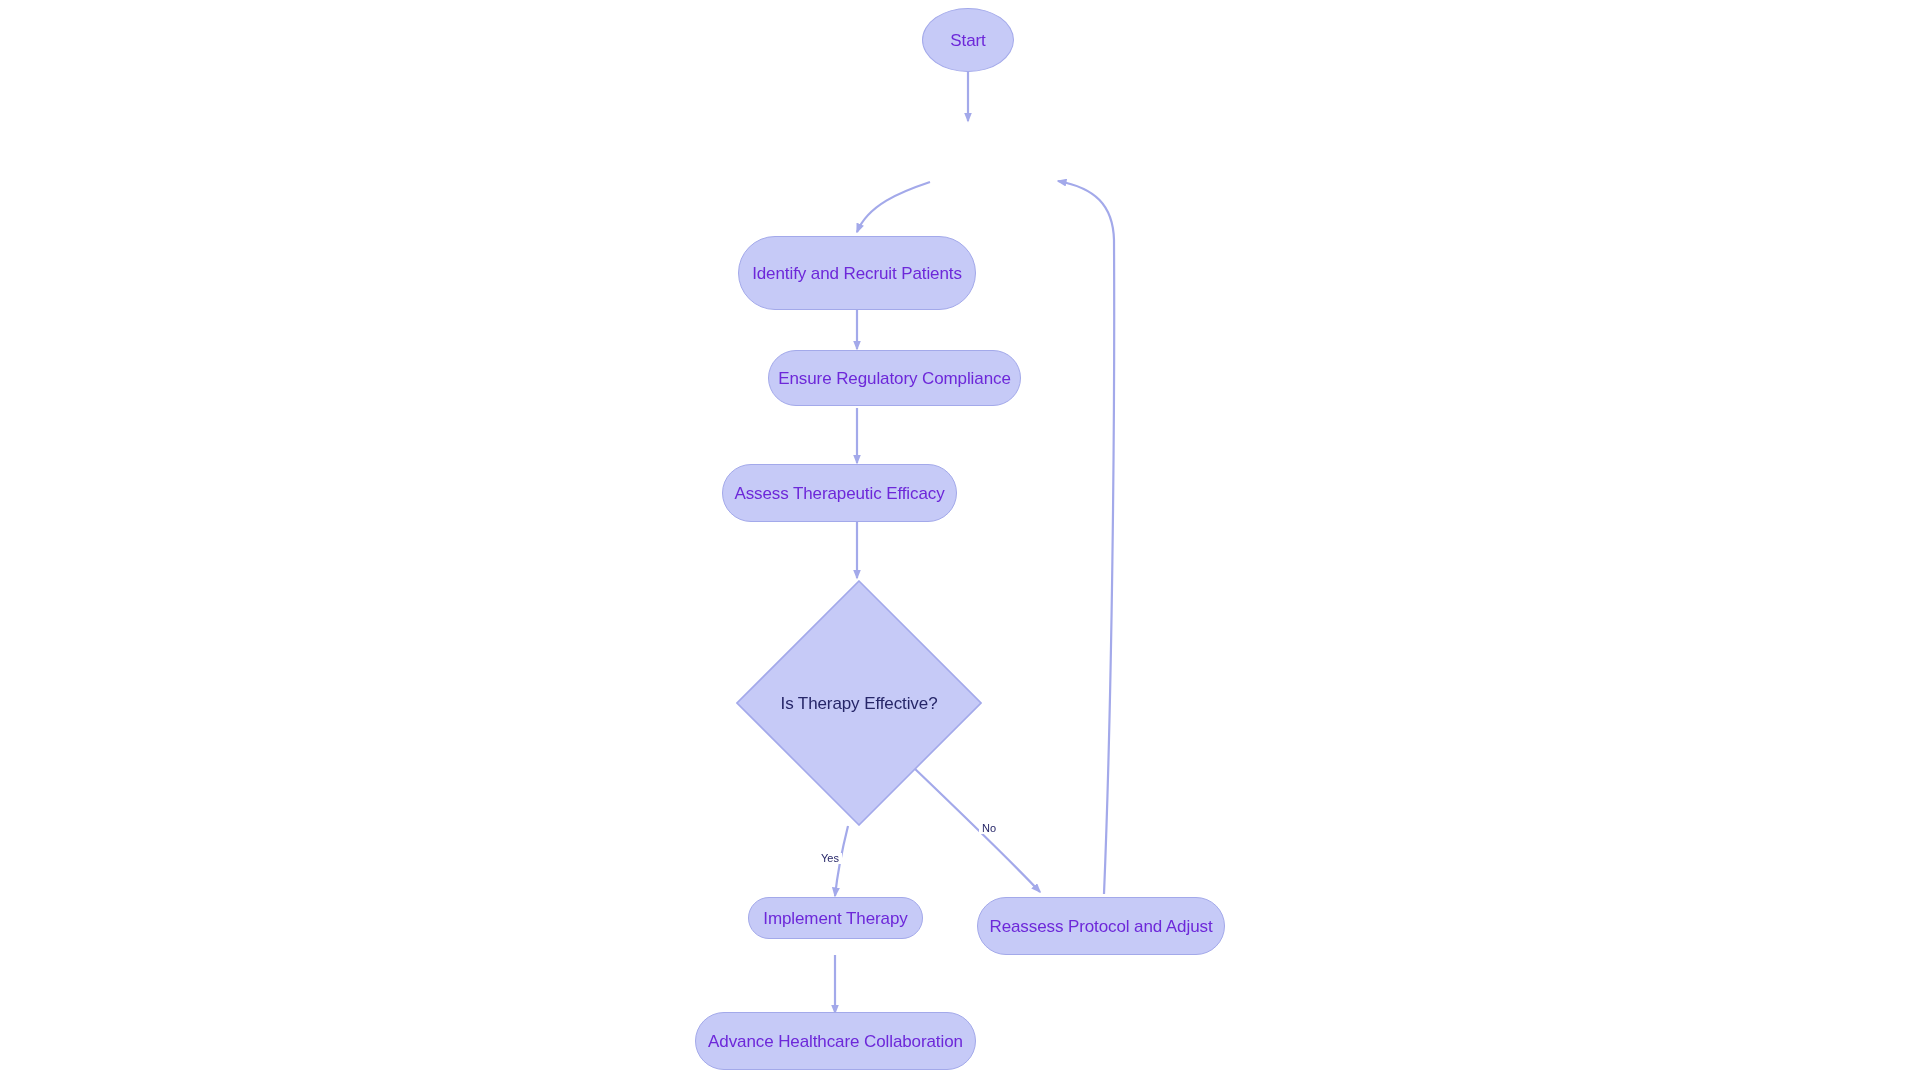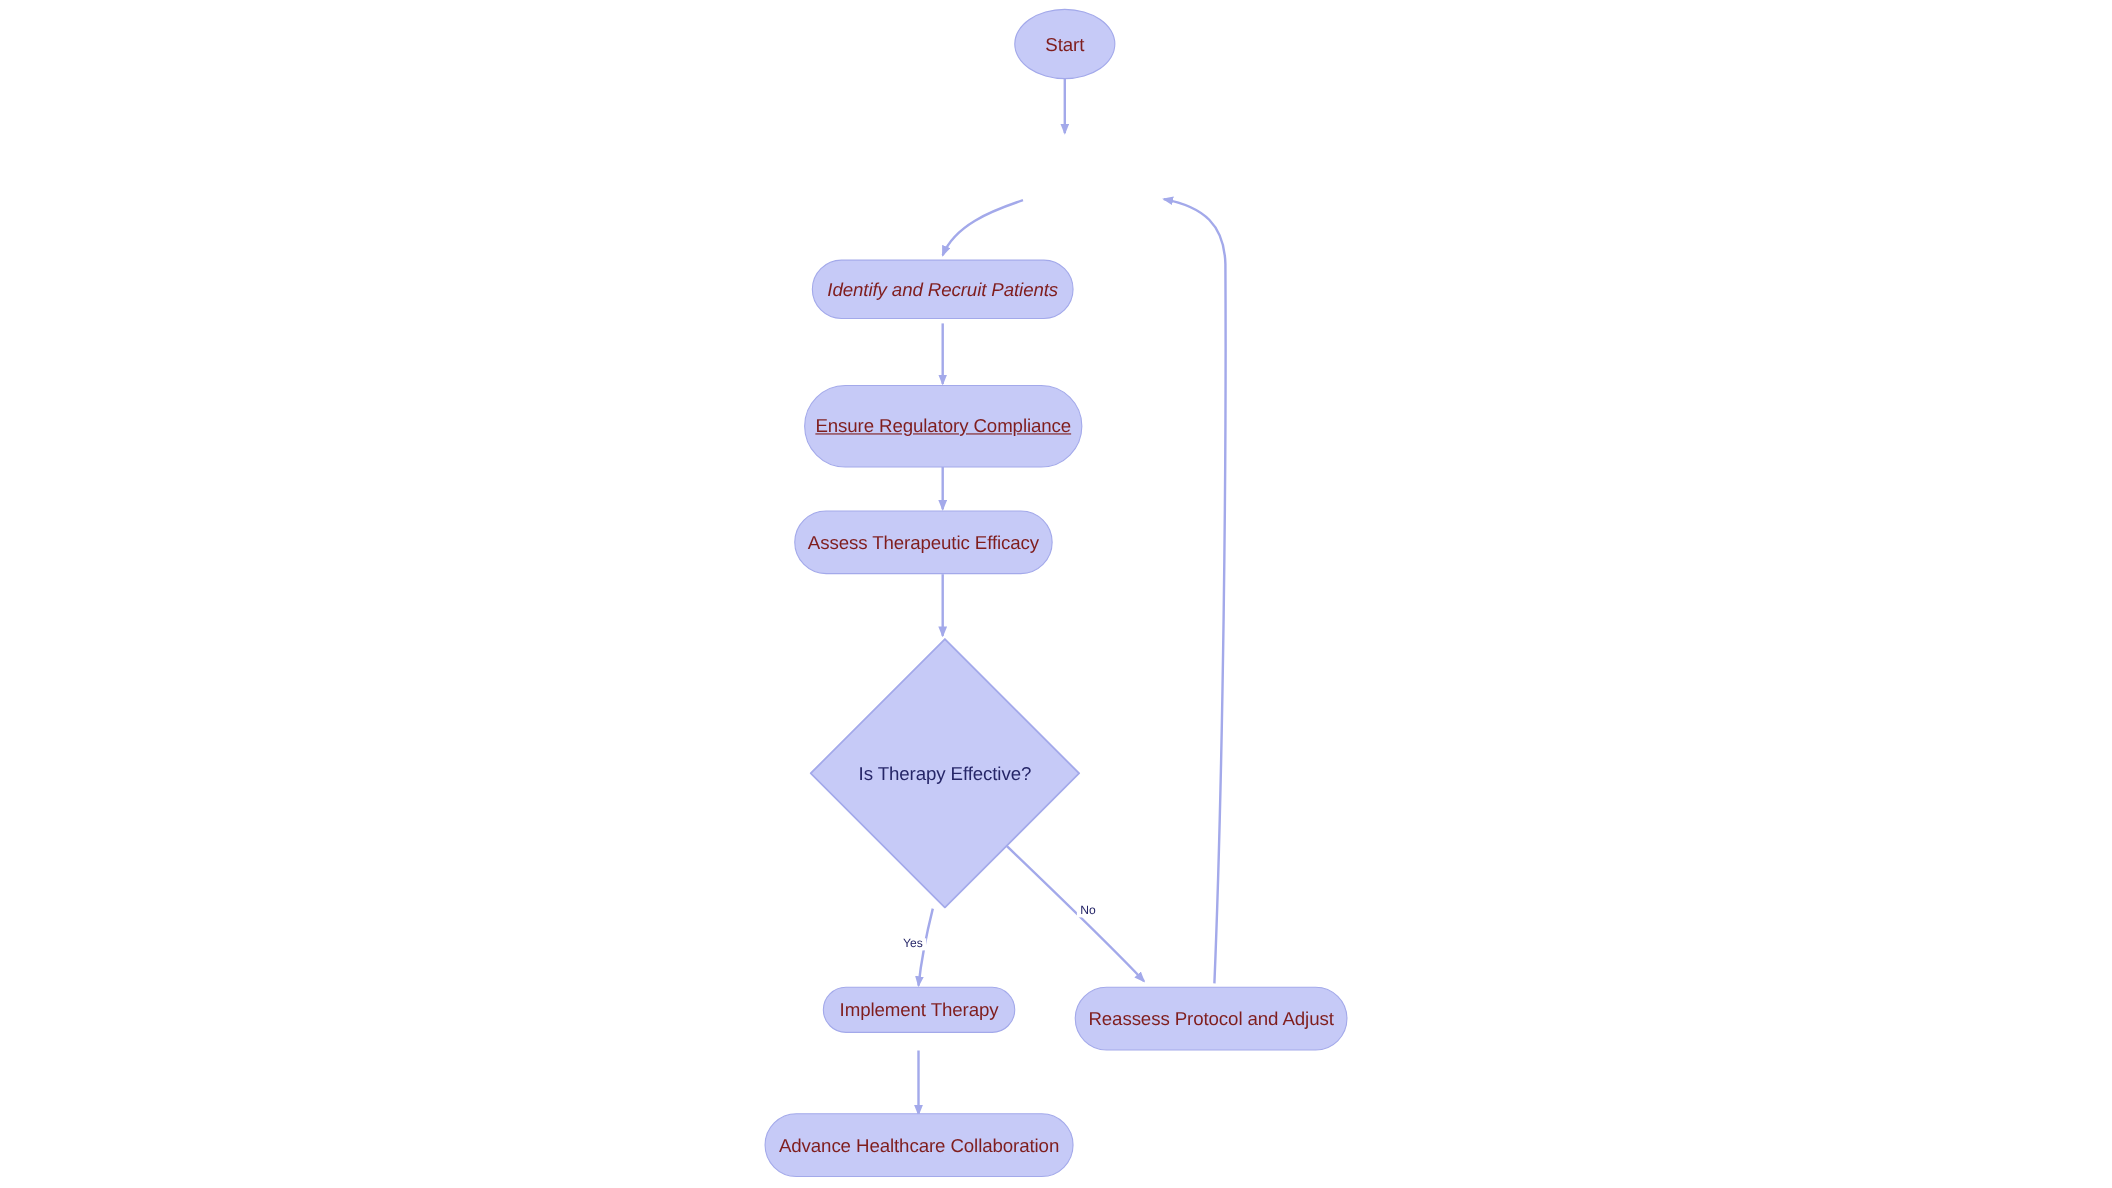--- a/index.html
+++ b/index.html
@@ -22,21 +22,21 @@
     left: 0;
     top: 0;
     width: 1920px;
     height: 1080px;
   }
   .node {
     position: absolute;
     box-sizing: border-box;
     background: #c6caf7;
     border: 1.4px solid #a3a9ea;
-    color: #7f1d1d;
+    color: #6d28d9;
     display: flex;
     align-items: center;
     justify-content: center;
     text-align: center;
     font-size: 17px;
     letter-spacing: -0.1px;
     white-space: nowrap;
     line-height: 1;
   }
   .node.stadium { border-radius: 999px; }
@@ -96,25 +96,25 @@
     <path d="M835,955 L835,1013" fill="none" stroke="#a3a9ea" stroke-width="2.2" marker-end="url(#arrowhead)"></path>
 
     <path d="M1104,894 C1112,700 1115,420 1114,240 C1113,205 1095,188 1058,181" fill="none" stroke="#a3a9ea" stroke-width="2.2" marker-end="url(#arrowhead)"></path>
   </svg>
 
   <div class="node circle" style="left:922px; top:8px; width:92px; height:64px;">
     <span>Start</span>
   </div>
 
 
-  <div class="node stadium" style="left:738px; top:236px; width:238px; height:54px;font-style:italic;">
+  <div class="node stadium" style="left:738px; top:236px; width:238px; height:74px;">
     <span>Identify and Recruit Patients</span>
   </div>
 
-  <div class="node stadium" style="left:731px; top:350px; width:253px; height:75px;text-decoration:underline;">
+  <div class="node stadium" style="left:768px; top:350px; width:253px; height:56px;">
     <span>Ensure Regulatory Compliance</span>
   </div>
 
   <div class="node stadium" style="left:722px; top:464px; width:235px; height:58px;">
     <span>Assess Therapeutic Efficacy</span>
   </div>
 
   <div class="node decision" style="left:736px; top:580px; width:246px; height:246px;">
     <svg class="decision-shape" viewBox="0 0 246 246" preserveAspectRatio="none" xmlns="http://www.w3.org/2000/svg">
       <polygon points="123,1 245,123 123,245 1,123" fill="#c6caf7" stroke="#a3a9ea" stroke-width="1.6"></polygon>

